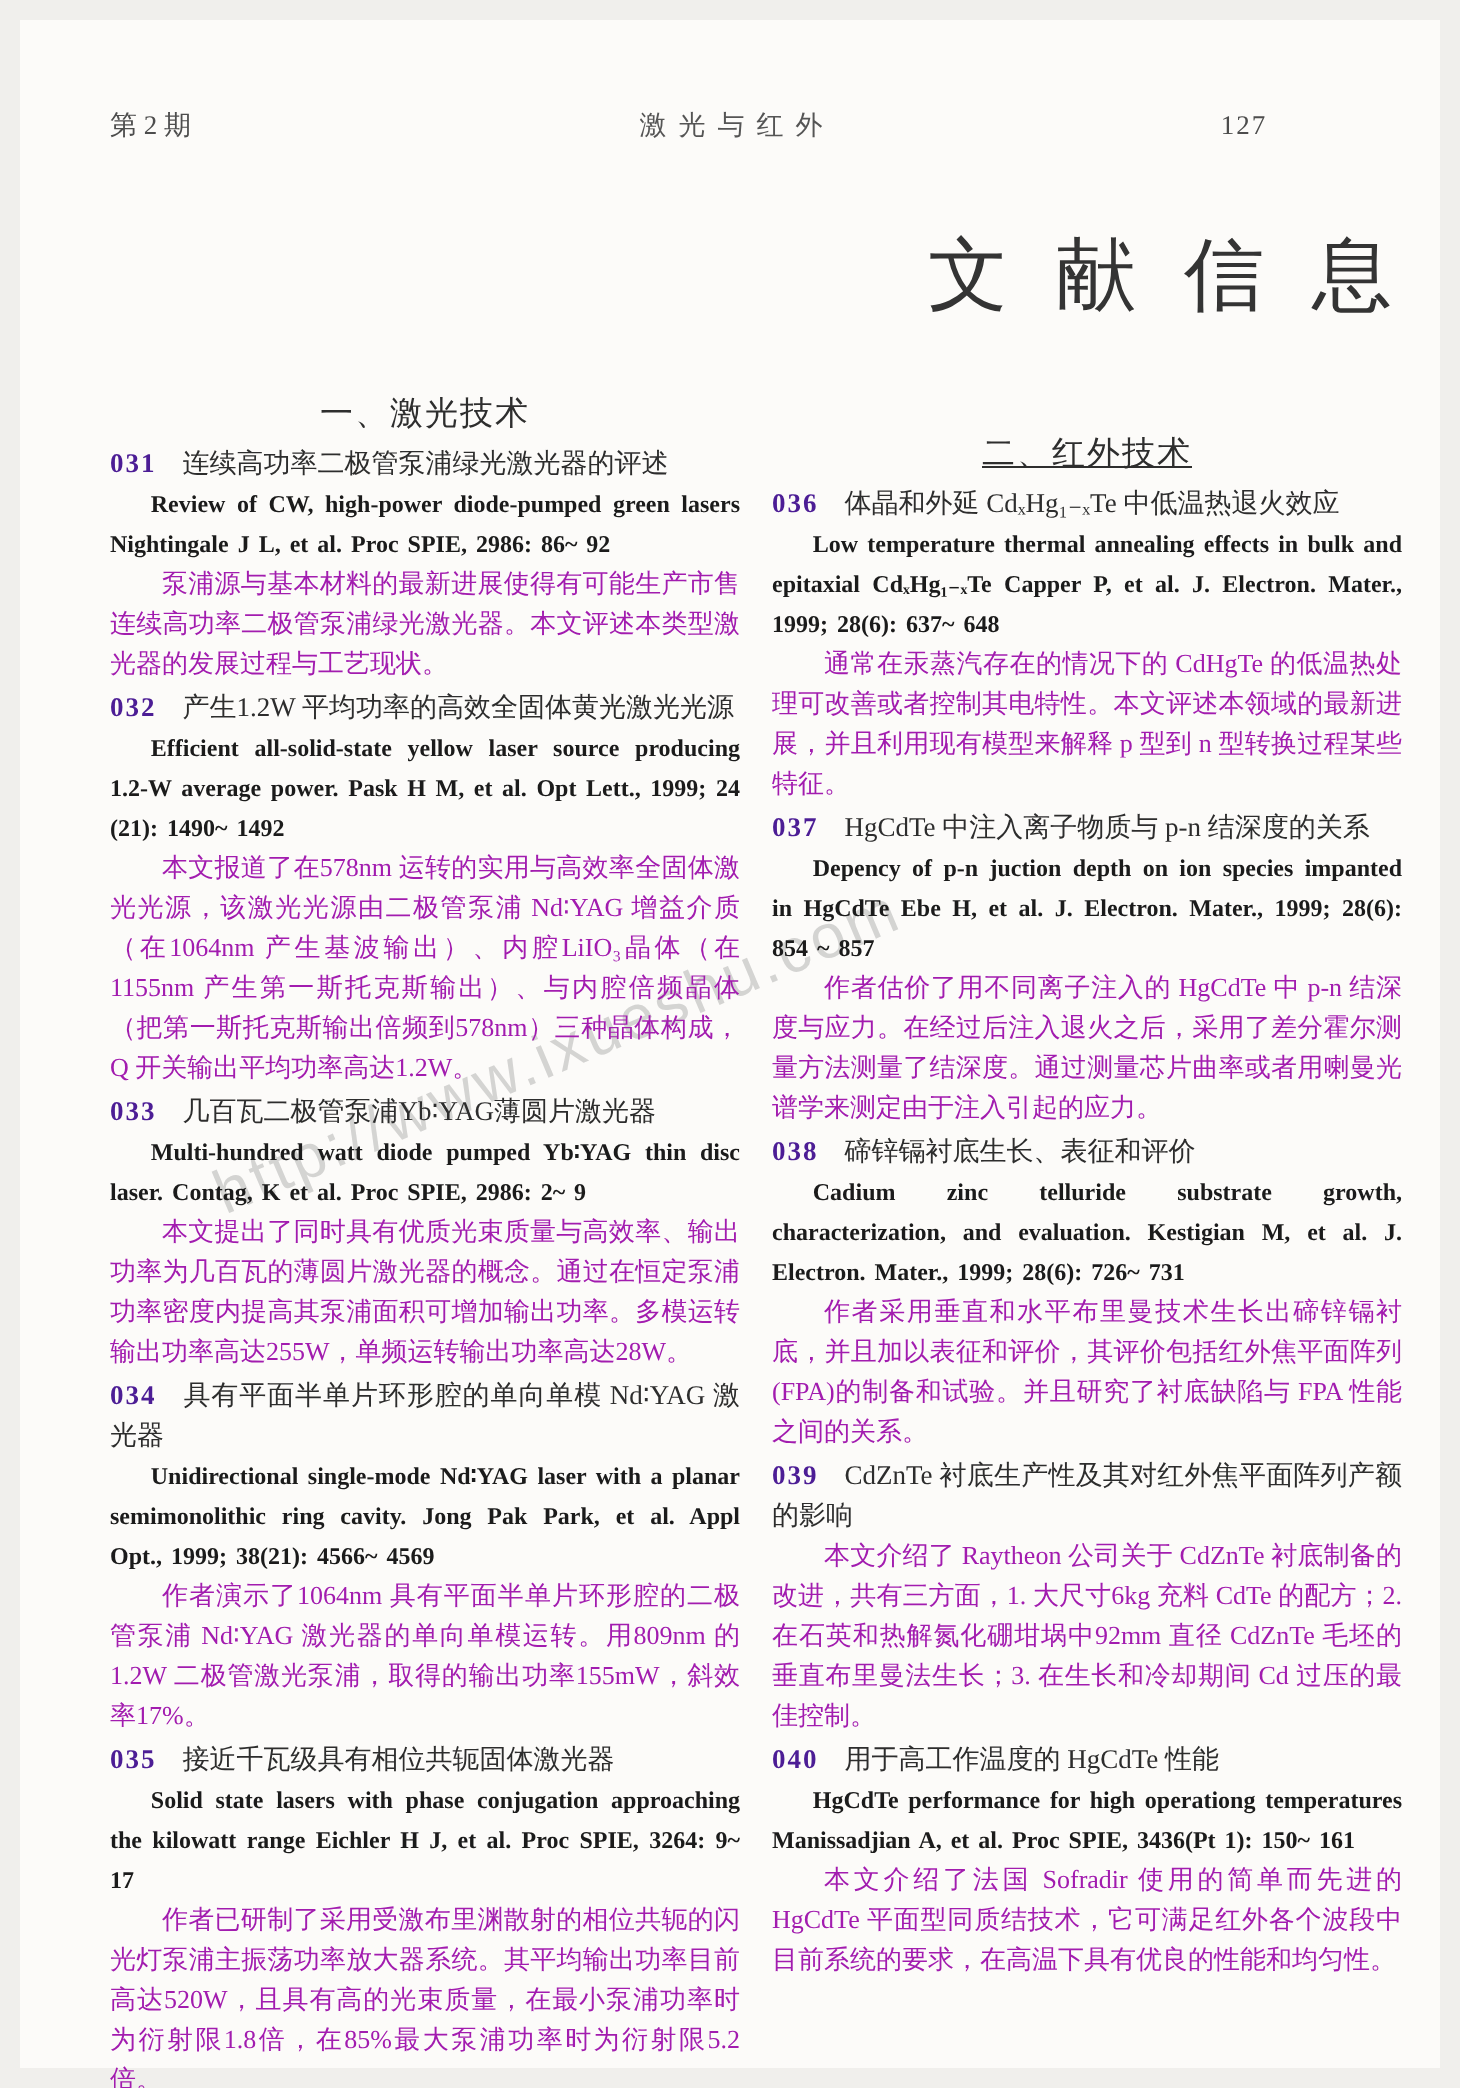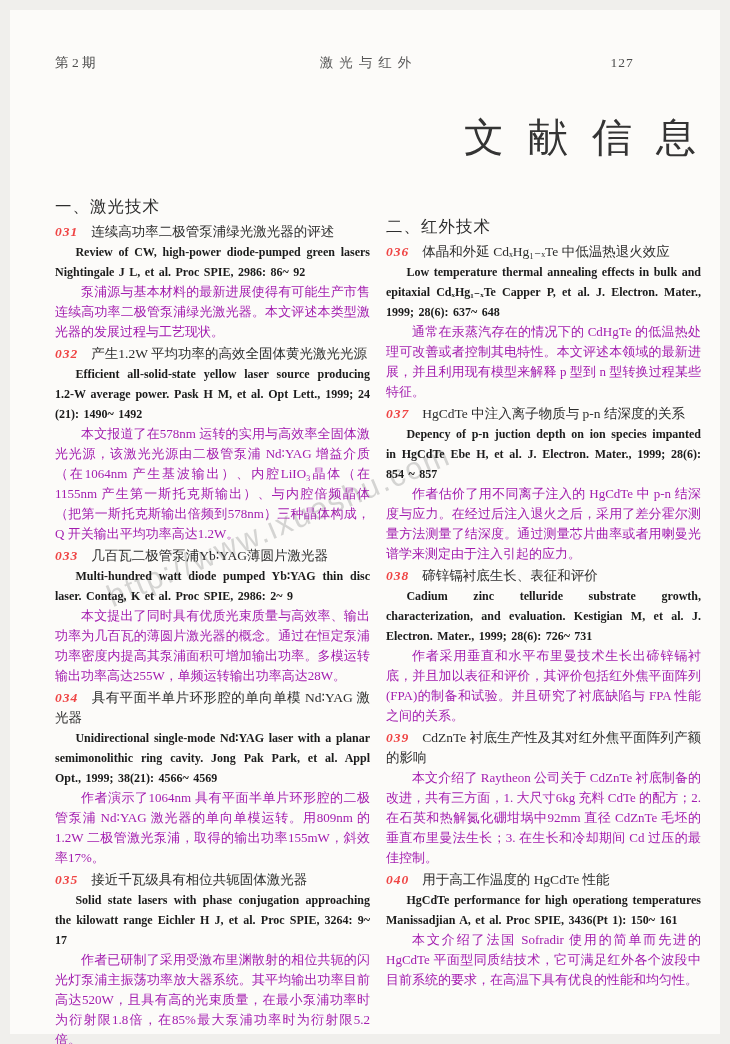--- a/index.html
+++ b/index.html
@@ -33,36 +33,37 @@
     font-weight:400;
   }
 
   
   .columns {
     position:absolute; top:186px; left:45px; width:646px;
     display:flex; gap:16px;
   }
   .col { width:315px; }
   .section-head {
+    text-align:center;
     font-size:16.5px; color:#2e2e2e;
     letter-spacing:1px;
     line-height:22px;
     margin-bottom:4px;
     font-weight:400;
   }
-  .col-right .section-head { margin-top:20px; }
+  .col-right .section-head { margin-top:20px;text-decoration:underline; }
 
   .entry { margin:0; }
   .entry-title {
     font-size:13.5px; color:#2d2d2d;
     line-height:20px; margin-top:2px;
     text-align:justify;
   }
   .entry-title .num {
-    font-weight:700; letter-spacing:1px; margin-right:13px; color:#ef4444;font-style:italic;
+    font-weight:700; letter-spacing:1px; margin-right:13px; color:#4c1d95;
   }
   .citation {
     font-weight:700; font-size:12px; line-height:20px;
     color:#1b1b1b; text-align:justify; text-indent:1.7em;
     word-spacing:1.5px;
   }
   .abstract {
     font-size:13px; line-height:20px;
     color:#a21caf; text-align:justify; text-indent:2em;
   }

